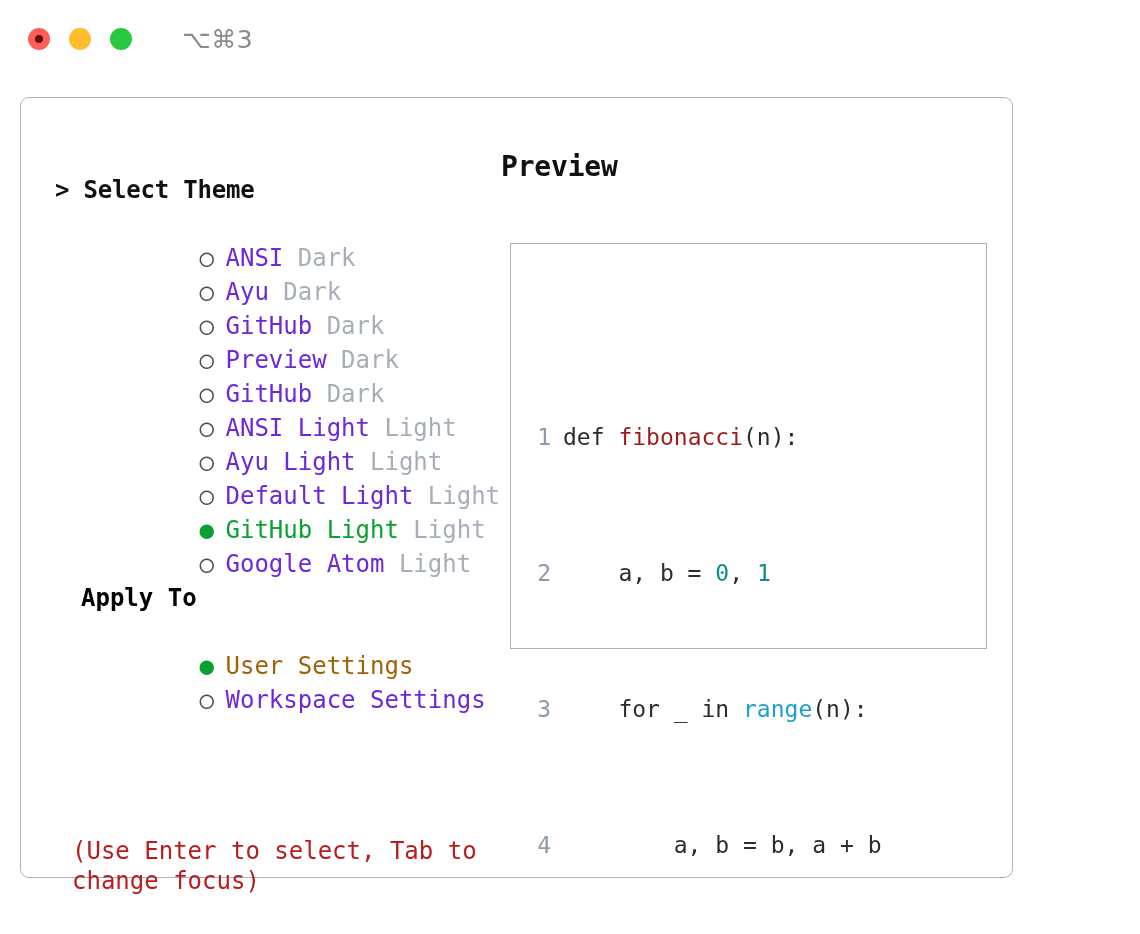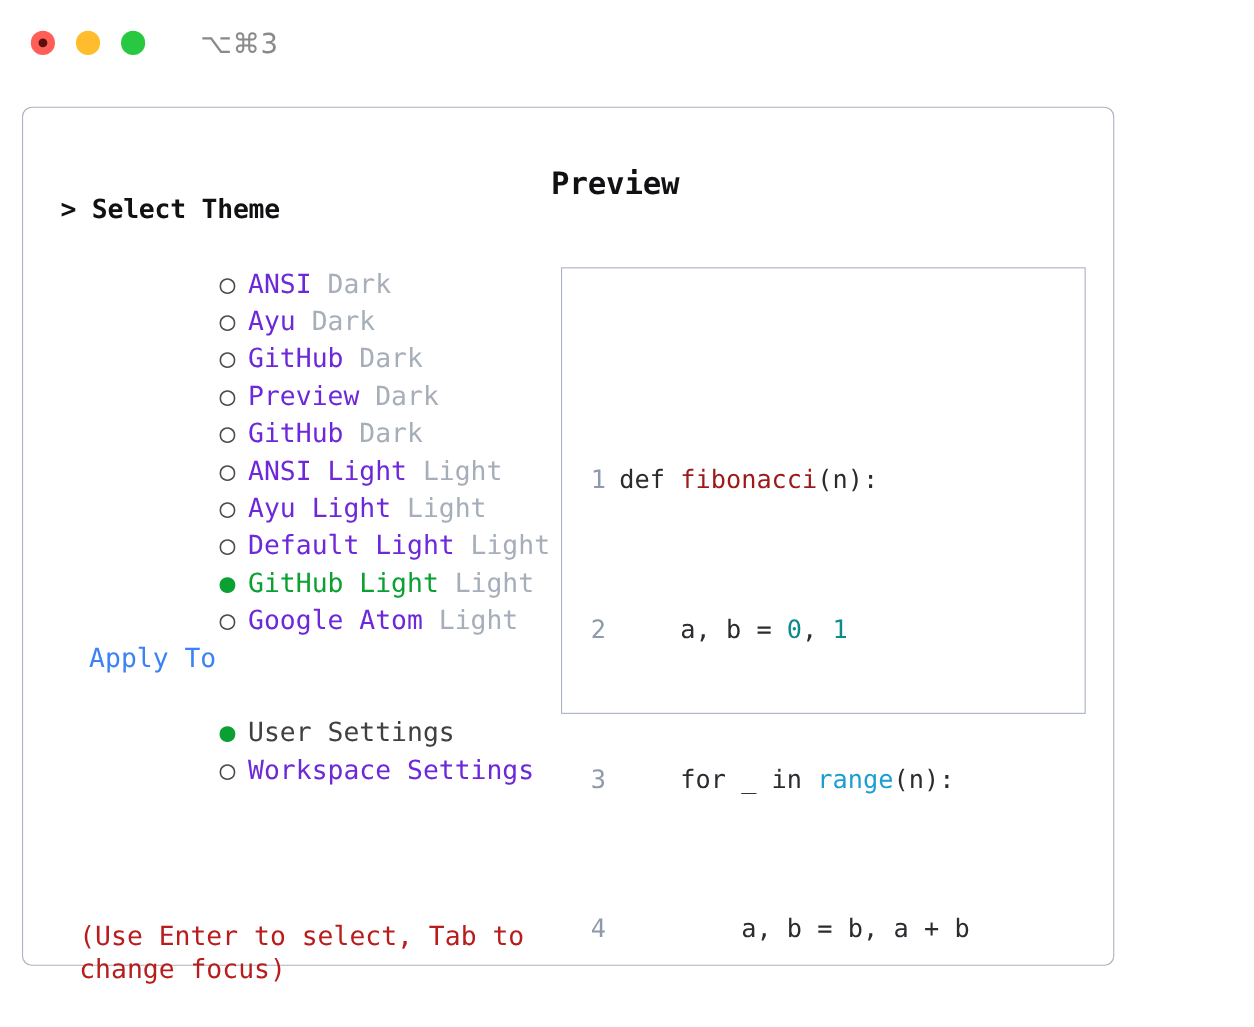--- a/index.html
+++ b/index.html
@@ -120,27 +120,27 @@
     width: 26px;
     color: #4a4a4f;
   }
   .bullet-filled { color: #0ba132; }
 
   .theme-name { color: #6d28d9; }
   .theme-name.selected { color: #0ba132; }
   .theme-kind { color: #a6aeba; }
 
   .section-title {
-    font-weight: normal;
-    color: #3b82f6;
+    font-weight: bold;
+    color: #000000;
     padding-left: 26px;
   }
 
   .apply-label { color: #6d28d9; }
-  .apply-label.selected { color: #404040; }
+  .apply-label.selected { color: #a16207; }
 
   .hint {
     position: absolute;
     left: 17px;
     top: 663px;
     width: 430px;
     font-size: 24px;
     line-height: 30px;
     color: #b91c1c;
     white-space: pre-wrap;

